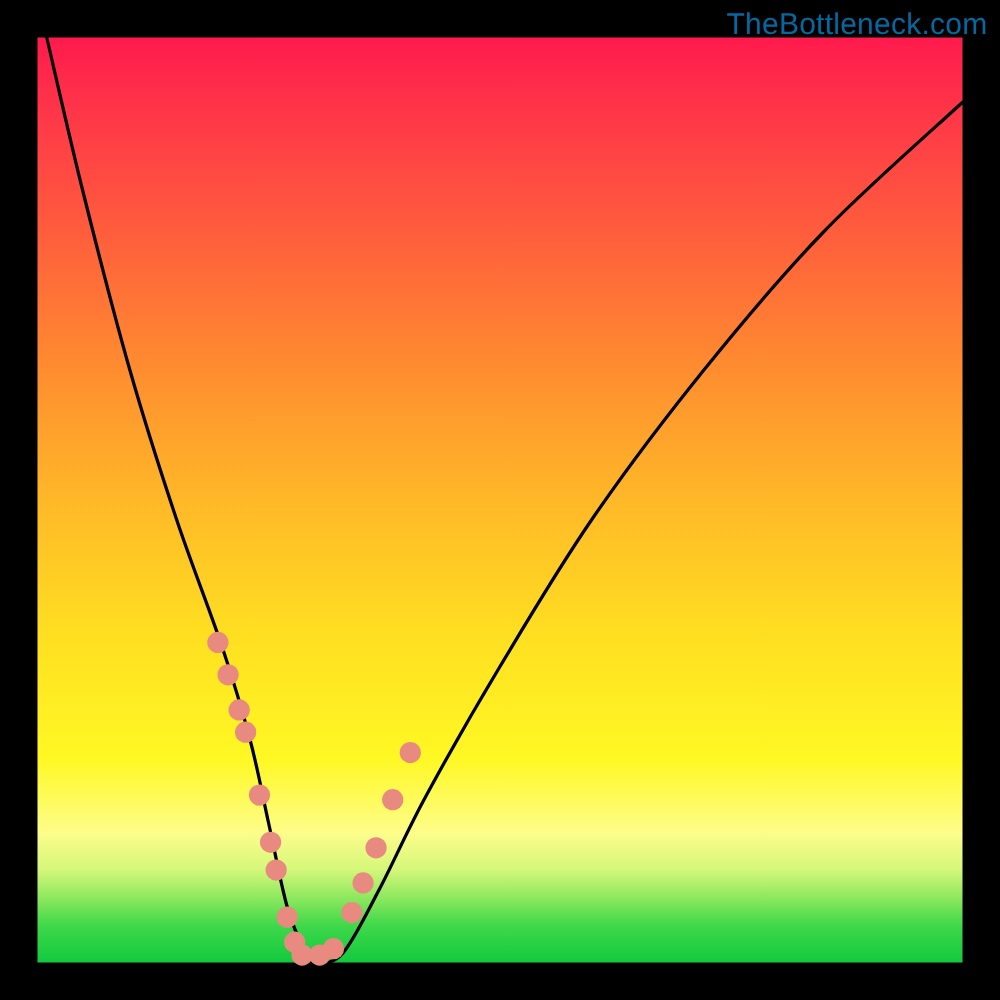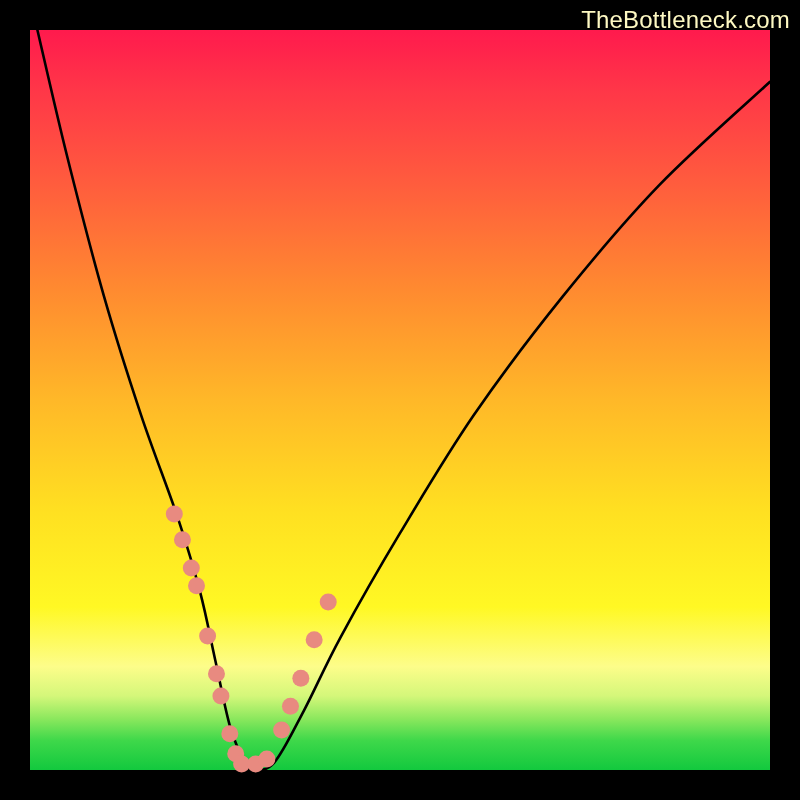--- a/index.html
+++ b/index.html
@@ -34,21 +34,21 @@
       #fdfd8a 86%,
       #d4f77a 90%,
       #8de85e 93%,
       #3fd84a 96%,
       #12c93e 100%);
   }
   .watermark {
     position: absolute;
     top: 6px;
     right: 10px;
-    color: #fef9c3;
+    color: #0369a1;
     font-size: 24px;
     font-weight: 500;
     letter-spacing: 0.2px;
     pointer-events: none;
   }
   svg.curve {
     position: absolute;
     left: 0; top: 0;
     width: 740px; height: 740px;
     overflow: visible;

